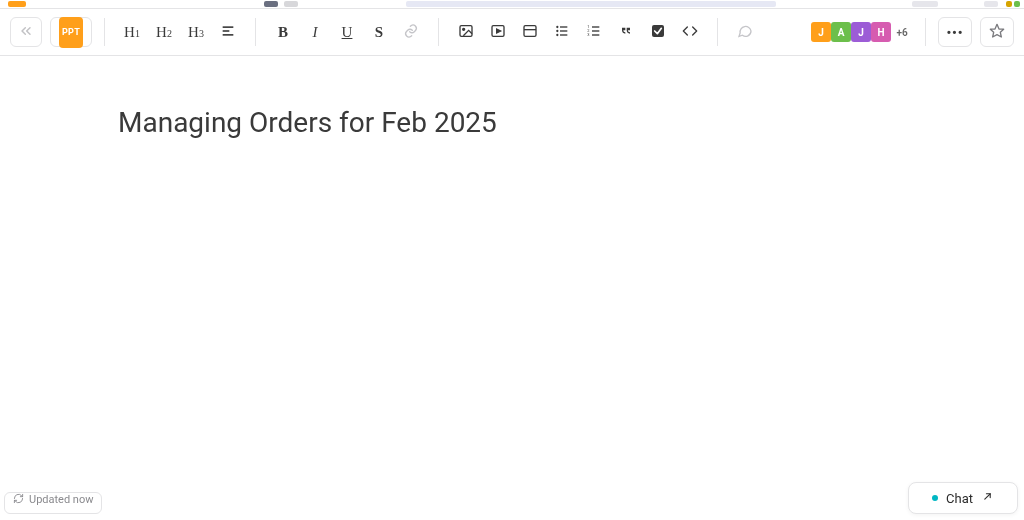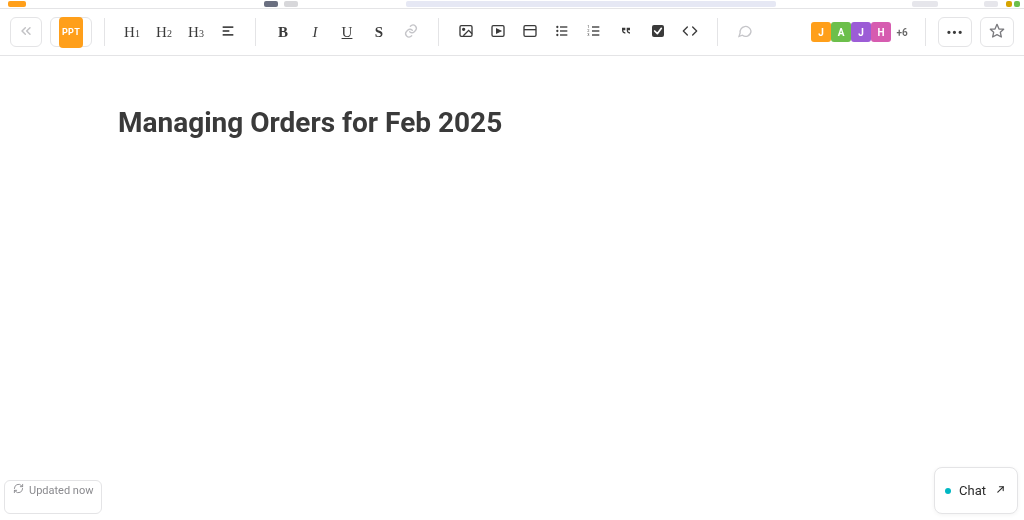--- a/index.html
+++ b/index.html
@@ -133,55 +133,55 @@
     width: 34px; height: 30px;
   }
   .dots-icon { letter-spacing: 1px; font-weight: 800; font-size: 13px; }
 
   
   .doc-body {
     padding: 50px 0 0 118px;
   }
   .doc-title {
     font-size: 28px;
-    font-weight: 700;
+    font-weight: 400;
     color: #3a3a3a;
     margin: 0 0 30px 0;
   }
   .placeholder {
     color: var(--muted);
     font-size: 14px;
   }
 
   
   .status-pill {
     position: absolute;
     left: 4px; bottom: 6px;
     border: 1px solid var(--tb-border);
     border-radius: 6px;
     height: 22px;
-    display: inline-flex; align-items: flex-end;
+    display: inline-flex; align-items: flex-start;
     gap: 5px;
-    padding: 16px 8px;
+    padding: 0 8px;
     font-size: 11px;
     color: #8a8a8e;
   }
   .status-pill svg { width: 11px; height: 11px; }
 
   
   .chat-pill {
     position: absolute;
     right: 6px; bottom: 6px;
     border: 1px solid var(--tb-border);
     background: #fff;
     border-radius: 8px;
-    height: 47px;
+    height: 32px;
     display: inline-flex; align-items: center;
     gap: 8px;
-    padding: 0 10px;
+    padding: 0 23px;
     font-size: 13px;
     color: #2b2b2b;
     box-shadow: 0 1px 4px rgba(0,0,0,0.05);
     cursor: pointer;
   }
   .chat-dot { width: 6px; height: 6px; border-radius: 50%; background: var(--teal); }
   .expand-ic svg { width: 13px; height: 13px; }
 </style>
 </head>
 <body>

